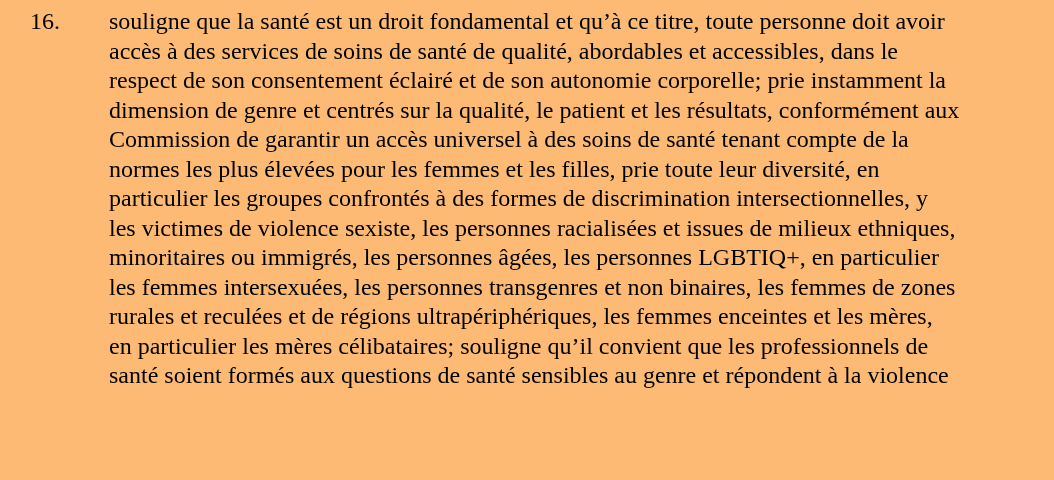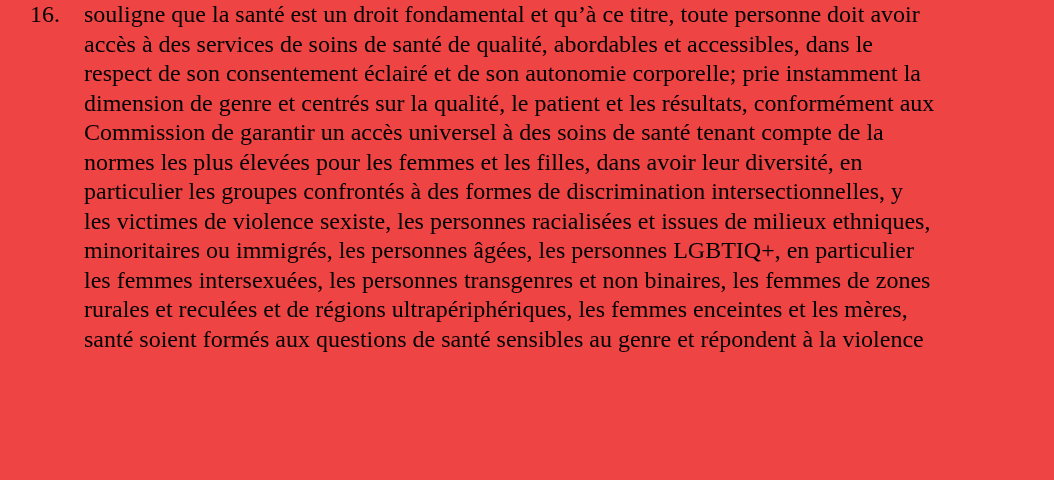--- a/index.html
+++ b/index.html
@@ -7,59 +7,62 @@
     padding: 0;
     background: #ffffff;
     width: 1054px;
     height: 480px;
     overflow: hidden;
   }
   .page {
     position: relative;
     width: 1054px;
     height: 480px;
-    background: #ef4444;
+    background: #fdba74;
     color: #000000;
     font-family: "Liberation Serif", "DejaVu Serif", serif;
     font-size: 24px;
     line-height: 29.5px;
     box-sizing: border-box;
+    padding-top: 7px;
   }
   .paragraph {
     display: flex;
     align-items: flex-start;
   }
   .para-number {
     flex: 0 0 auto;
     width: 54px;
     margin-left: 30px;
     white-space: nowrap;
   }
   .para-body {
     flex: 1 1 auto;
     min-width: 0;
+    margin-left: 25px;
   }
   .text-line {
     white-space: nowrap;
   }
 </style>
 </head>
 <body>
 
 <div class="page">
   <div class="paragraph">
     <div class="para-number">16.</div>
     <div class="para-body">
       <div class="text-line">souligne que la santé est un droit fondamental et qu’à ce titre, toute personne doit avoir</div>
       <div class="text-line">accès à des services de soins de santé de qualité, abordables et accessibles, dans le</div>
       <div class="text-line">respect de son consentement éclairé et de son autonomie corporelle; prie instamment la</div>
       <div class="text-line">dimension de genre et centrés sur la qualité, le patient et les résultats, conformément aux</div>
       <div class="text-line">Commission de garantir un accès universel à des soins de santé tenant compte de la</div>
-      <div class="text-line">normes les plus élevées pour les femmes et les filles, dans avoir leur diversité, en</div>
+      <div class="text-line">normes les plus élevées pour les femmes et les filles, prie toute leur diversité, en</div>
       <div class="text-line">particulier les groupes confrontés à des formes de discrimination intersectionnelles, y</div>
       <div class="text-line">les victimes de violence sexiste, les personnes racialisées et issues de milieux ethniques,</div>
       <div class="text-line">minoritaires ou immigrés, les personnes âgées, les personnes LGBTIQ+, en particulier</div>
       <div class="text-line">les femmes intersexuées, les personnes transgenres et non binaires, les femmes de zones</div>
       <div class="text-line">rurales et reculées et de régions ultrapériphériques, les femmes enceintes et les mères,</div>
+      <div class="text-line">en particulier les mères célibataires; souligne qu’il convient que les professionnels de</div>
       <div class="text-line">santé soient formés aux questions de santé sensibles au genre et répondent à la violence</div>
     </div>
   </div>
 </div>
 
 </body></html>

